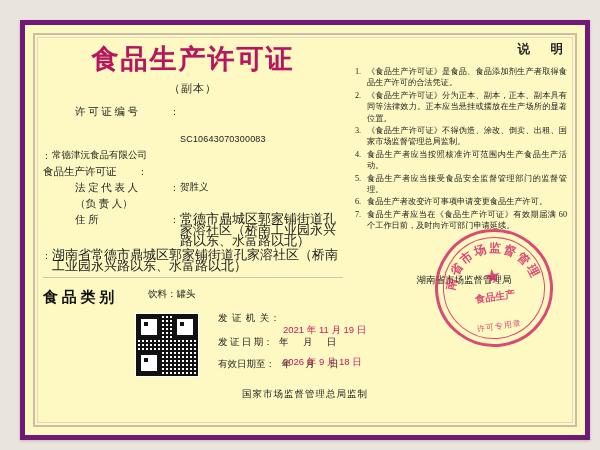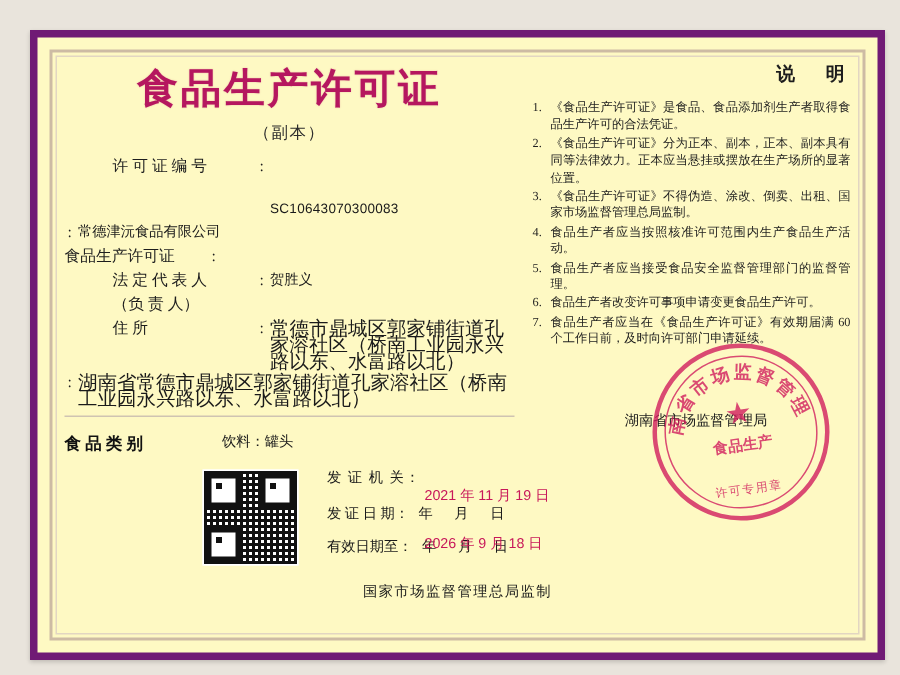--- a/index.html
+++ b/index.html
@@ -64,21 +64,21 @@
     border-bottom:0;
     padding-left:2px;
     word-break:break-all;
   }
   .val.small{font-size:13px;line-height:11px;}
   .val.mono{font-family:"Liberation Sans", sans-serif;font-size:9px;letter-spacing:.2px;margin-top:28px;}
   .sep-line{border-bottom:1px solid #cfc4b2;height:0;margin:6px 0 6px 0;}
 
   .cat-row{display:flex;align-items:flex-start;margin-top:10px;}
   .cat-lbl{
-    width:96px;flex:0 0 96px;font-size:11px;font-weight:bold;color:#111;
+    width:96px;flex:0 0 96px;font-size:15px;font-weight:bold;color:#111;
     display:flex;justify-content:space-between;
   }
   .cat-val{flex:1;font-size:9.5px;padding-left:9px;color:#1a1a1a;}
 
   
   .right{position:absolute;right:0;top:0;width:212px;}
   .right h3{
     margin:0;text-align:right;font-size:12.5px;font-weight:bold;color:#1d1d1d;
     letter-spacing:4px;
   }

